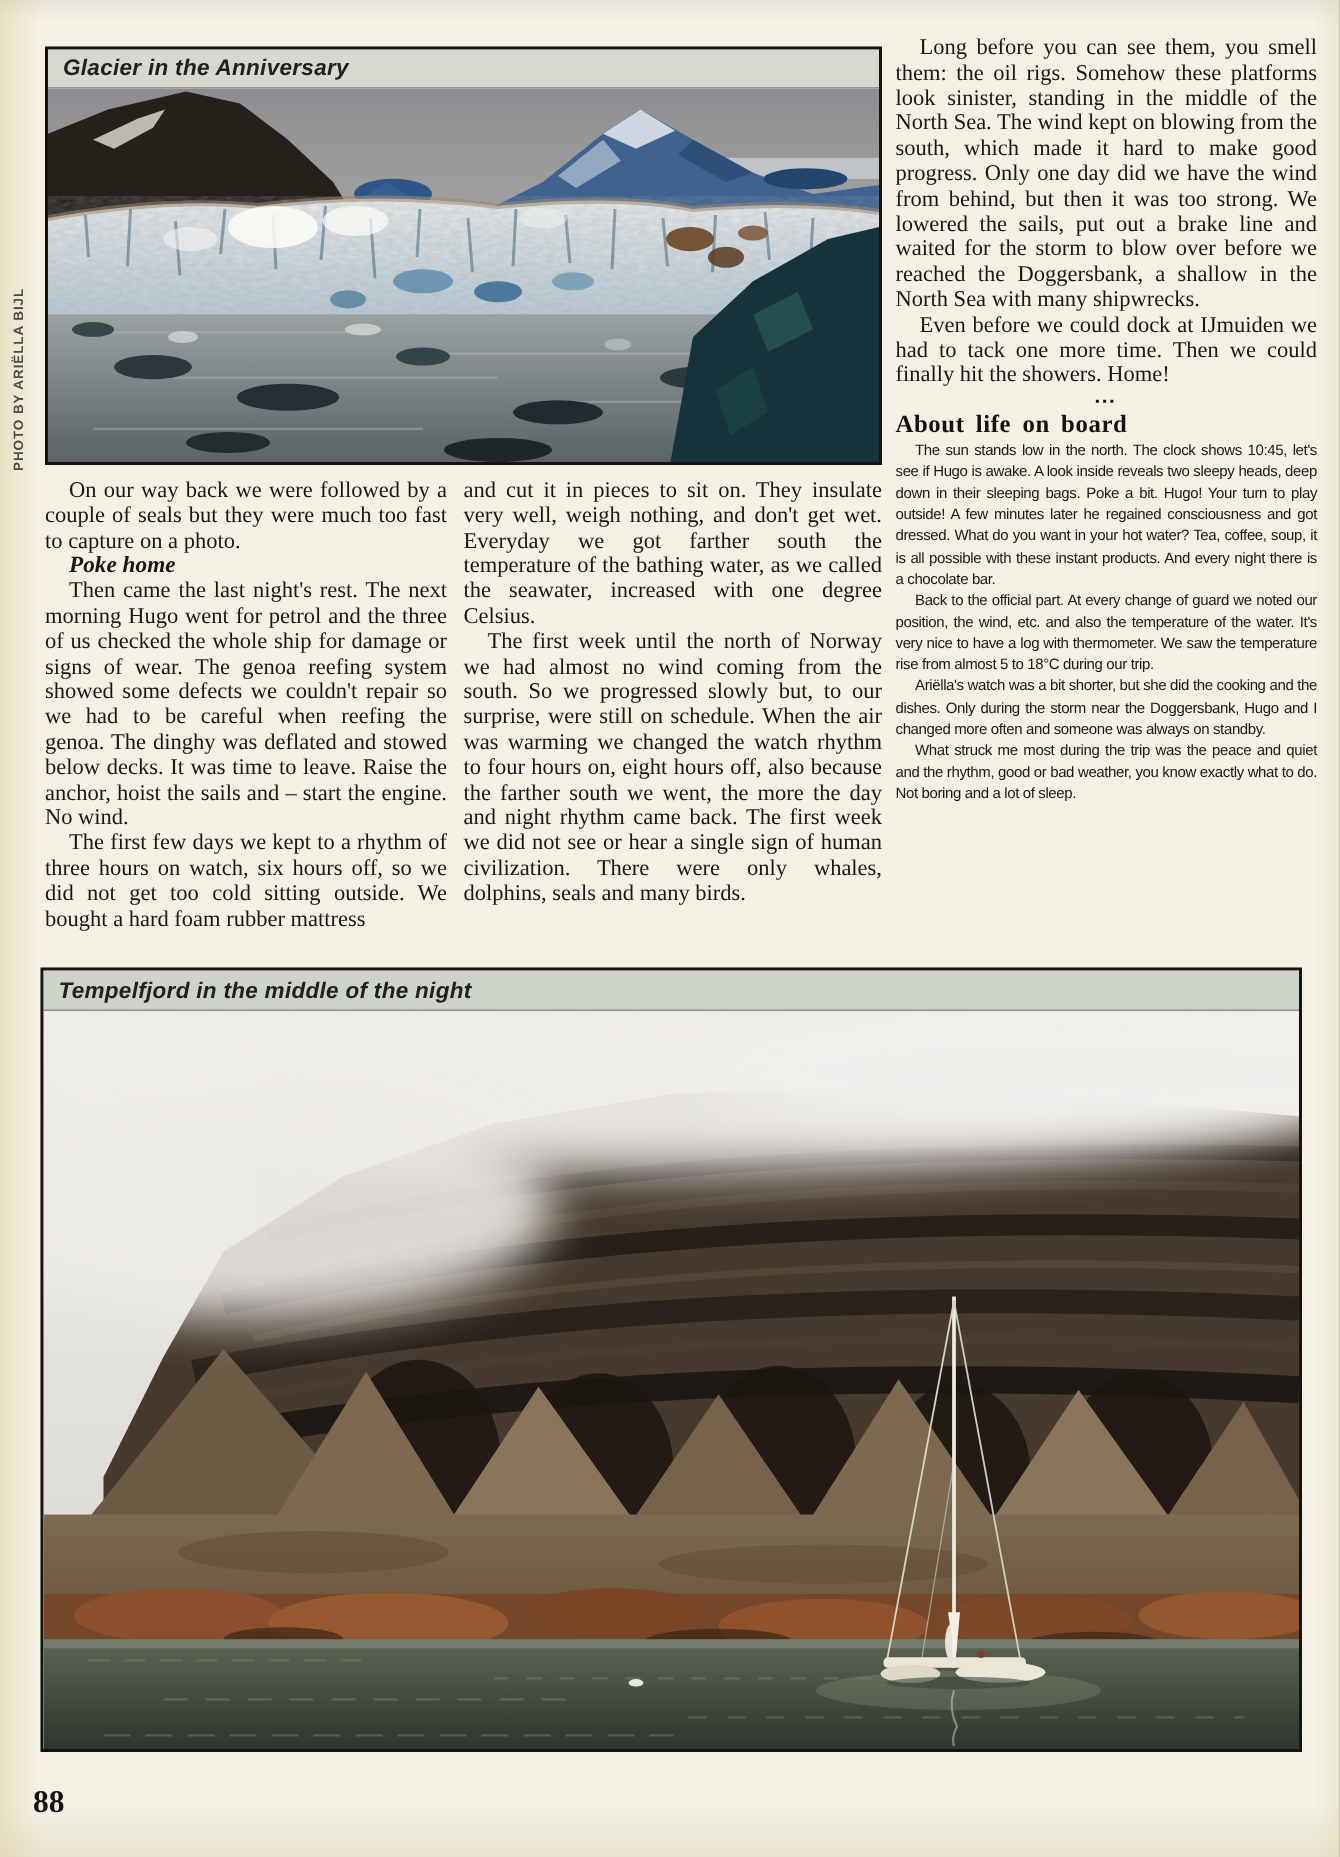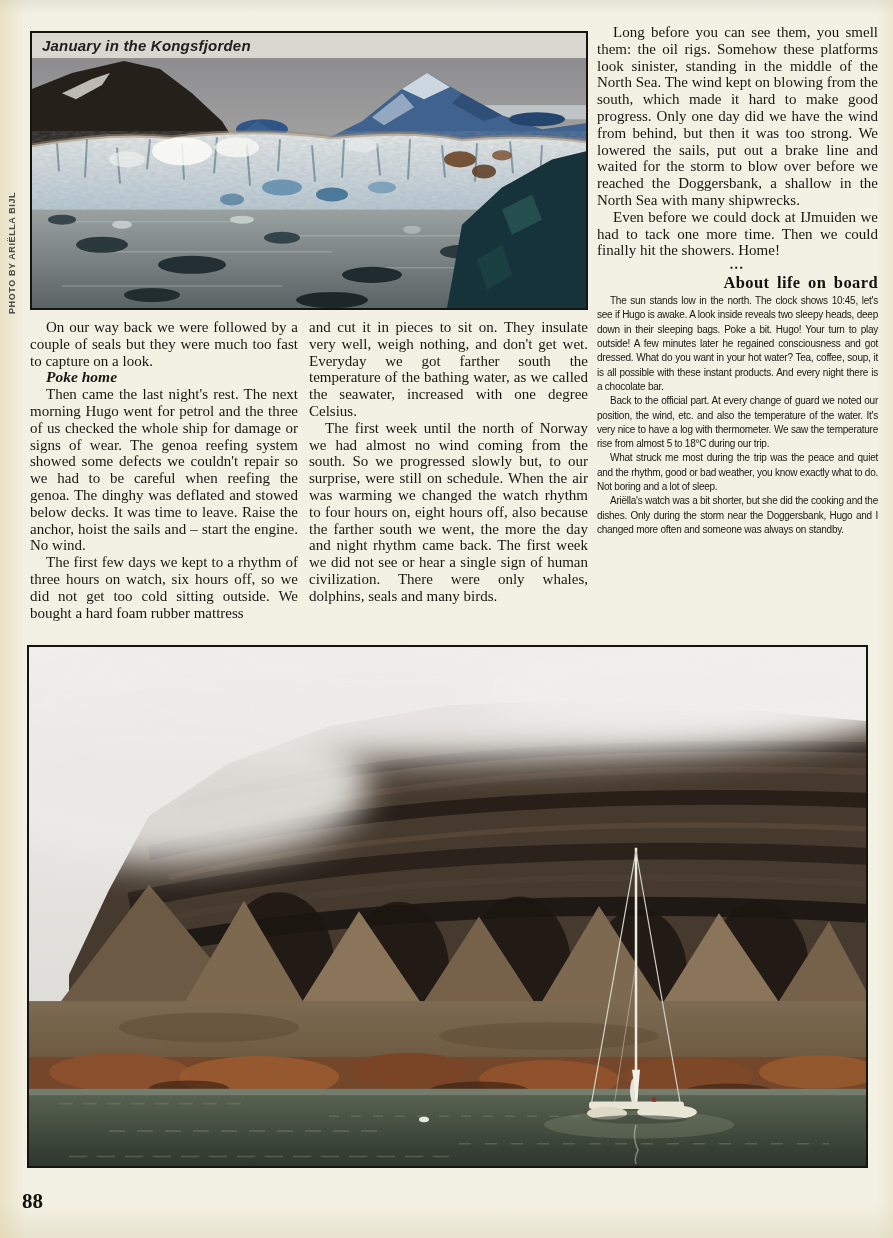--- a/index.html
+++ b/index.html
@@ -30,21 +30,21 @@
 
   
   .col { position:absolute; }
   .col1 { left:30px;  top:319px; width:268px; }
   .col2 { left:309px; top:319px; width:279px; }
   .col3 { left:597px; top:24px;  width:281px; }
   .body-p { margin:0; font-size:15px; line-height:16.8px; text-align:justify; }
   .indent { text-indent:16px; }
   .subhead { margin:0; font:italic 700 15.5px/16.8px "Liberation Serif", serif; text-indent:16px; }
   .separator { margin:4px 0 0; text-align:center; font-size:8px; line-height:10px; letter-spacing:2px; color:#14120e; }
-  .section-head { margin:0 0 2px; font:700 16.5px/19px "Liberation Serif", serif; text-align:right;
+  .section-head { margin:0 0 2px; font:700 16.5px/19px "Liberation Serif", serif; text-align:left;
                   letter-spacing:.4px; word-spacing:3px; color:#14120e; }
   .sans-p { margin:0; font-family:"Liberation Sans", sans-serif; font-size:10px; line-height:14.3px;
             letter-spacing:-0.25px; text-align:justify; text-indent:13px; }
 
   
   .credit {
     position:absolute; left:7px; top:178px; height:136px;
     writing-mode:vertical-rl; transform:rotate(180deg);
     font:700 9px "Liberation Sans", sans-serif; color:#4d4b45; letter-spacing:.6px; white-space:nowrap;
   }
@@ -56,21 +56,21 @@
   .footer-text .mag { font-weight:700; letter-spacing:.3px; }
 </style>
 </head>
 <body>
 
 <div class="page">
 
   <div class="credit">PHOTO BY ARIËLLA BIJL</div>
 
   <figure class="photo-top">
-    <figcaption class="photo-cap">January in the Kongsfjorden</figcaption>
+    <figcaption class="photo-cap">Glacier in the Anniversary</figcaption>
     <svg viewBox="0 0 554 248" height="248" preserveAspectRatio="none">
       <defs>
         <linearGradient id="skyG" x1="0" y1="0" x2="0" y2="1">
           <stop offset="0" stop-color="#8d8d91"></stop>
             <stop offset="1" stop-color="#b6b4ae"></stop>
         </linearGradient>
         <linearGradient id="iceG" x1="0" y1="0" x2="0" y2="1">
           <stop offset="0" stop-color="#ecedea"></stop>
             <stop offset="1" stop-color="#b4c5cf"></stop>
         </linearGradient>
@@ -159,37 +159,38 @@
     </svg>
   </figure>
 
   <div class="col col3">
     <p class="body-p indent">Long before you can see them, you smell them: the oil rigs. Somehow these platforms look sinister, standing in the middle of the North Sea. The wind kept on blowing from the south, which made it hard to make good progress. Only one day did we have the wind from behind, but then it was too strong. We lowered the sails, put out a brake line and waited for the storm to blow over before we reached the Doggersbank, a shallow in the North Sea with many shipwrecks.</p>
     <p class="body-p indent">Even before we could dock at IJmuiden we had to tack one more time. Then we could finally hit the showers. Home!</p>
     <p class="separator">▪▪▪</p>
     <h3 class="section-head">About life on board</h3>
     <p class="sans-p">The sun stands low in the north. The clock shows 10:45, let's see if Hugo is awake. A look inside reveals two sleepy heads, deep down in their sleeping bags. Poke a bit. Hugo! Your turn to play outside! A few minutes later he regained consciousness and got dressed. What do you want in your hot water? Tea, coffee, soup, it is all possible with these instant products. And every night there is a chocolate bar.</p>
     <p class="sans-p">Back to the official part. At every change of guard we noted our position, the wind, etc. and also the temperature of the water. It's very nice to have a log with thermometer. We saw the temperature rise from almost 5 to 18°C during our trip.</p>
+    <p class="sans-p">Ariëlla's watch was a bit shorter, but she did the cooking and the dishes. Only during the storm near the Doggersbank, Hugo and I changed more often and someone was always on standby.</p>
     <p class="sans-p">What struck me most during the trip was the peace and quiet and the rhythm, good or bad weather, you know exactly what to do. Not boring and a lot of sleep.</p>
-    <p class="sans-p">Ariëlla's watch was a bit shorter, but she did the cooking and the dishes. Only during the storm near the Doggersbank, Hugo and I changed more often and someone was always on standby.</p>
   </div>
 
   <div class="col col1">
-    <p class="body-p indent">On our way back we were followed by a couple of seals but they were much too fast to capture on a look.</p>
+    <p class="body-p indent">On our way back we were followed by a couple of seals but they were much too fast to capture on a photo.</p>
     <p class="subhead">Poke home</p>
     <p class="body-p indent">Then came the last night's rest. The next morning Hugo went for petrol and the three of us checked the whole ship for damage or signs of wear. The genoa reefing system showed some defects we couldn't repair so we had to be careful when reefing the genoa. The dinghy was deflated and stowed below decks. It was time to leave. Raise the anchor, hoist the sails and – start the engine. No wind.</p>
     <p class="body-p indent">The first few days we kept to a rhythm of three hours on watch, six hours off, so we did not get too cold sitting outside. We bought a hard foam rubber mattress</p>
   </div>
 
   <div class="col col2">
     <p class="body-p">and cut it in pieces to sit on. They insulate very well, weigh nothing, and don't get wet. Everyday we got farther south the temperature of the bathing water, as we called the seawater, increased with one degree Celsius.</p>
     <p class="body-p indent">The first week until the north of Norway we had almost no wind coming from the south. So we progressed slowly but, to our surprise, were still on schedule. When the air was warming we changed the watch rhythm to four hours on, eight hours off, also because the farther south we went, the more the day and night rhythm came back. The first week we did not see or hear a single sign of human civilization. There were only whales, dolphins, seals and many birds.</p>
   </div>
 
   <figure class="photo-bottom">
+    <figcaption class="photo-cap">Tempelfjord in the middle of the night</figcaption>
     <svg viewBox="0 0 837 491" height="491" preserveAspectRatio="none">
       <defs>
         <linearGradient id="skyG2" x1="0" y1="0" x2="0" y2="1">
           <stop offset="0" stop-color="#efeeea"></stop>
             <stop offset="1" stop-color="#d7d5d0"></stop>
         </linearGradient>
         <linearGradient id="slopeG" x1="0" y1="0" x2="0" y2="1">
           <stop offset="0" stop-color="#7d6a52"></stop>
             <stop offset="1" stop-color="#6b583f"></stop>
         </linearGradient>

